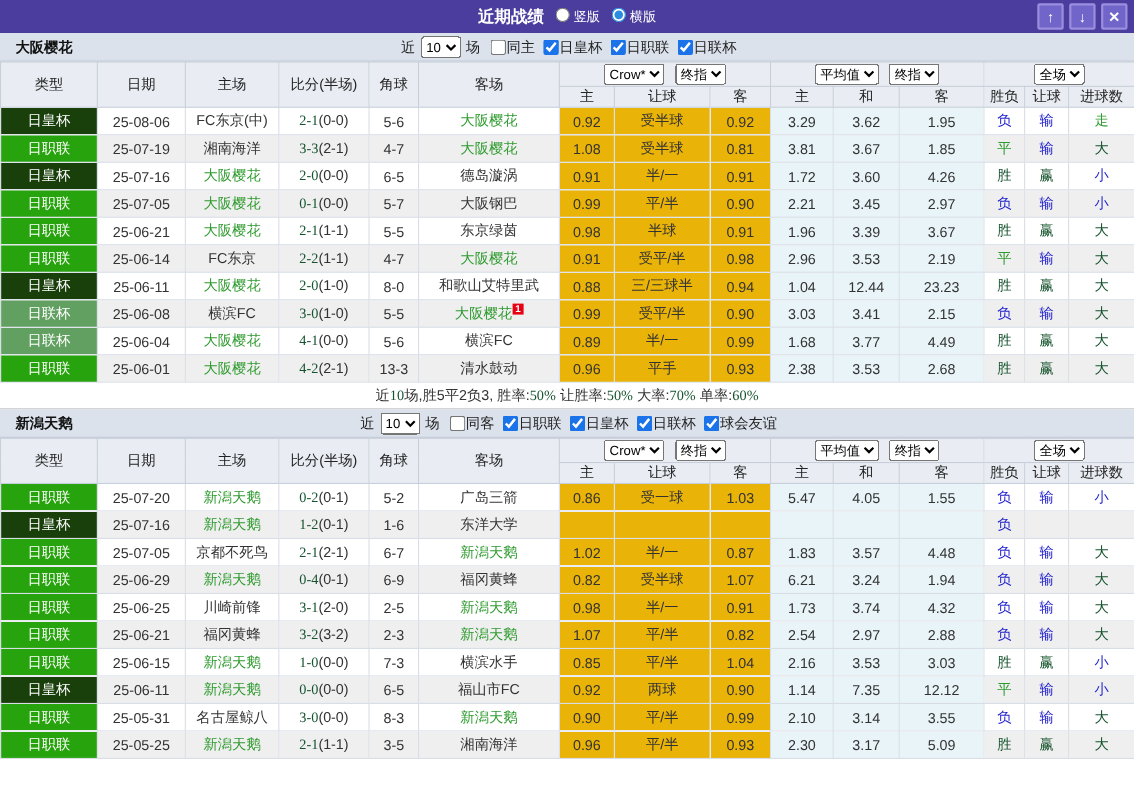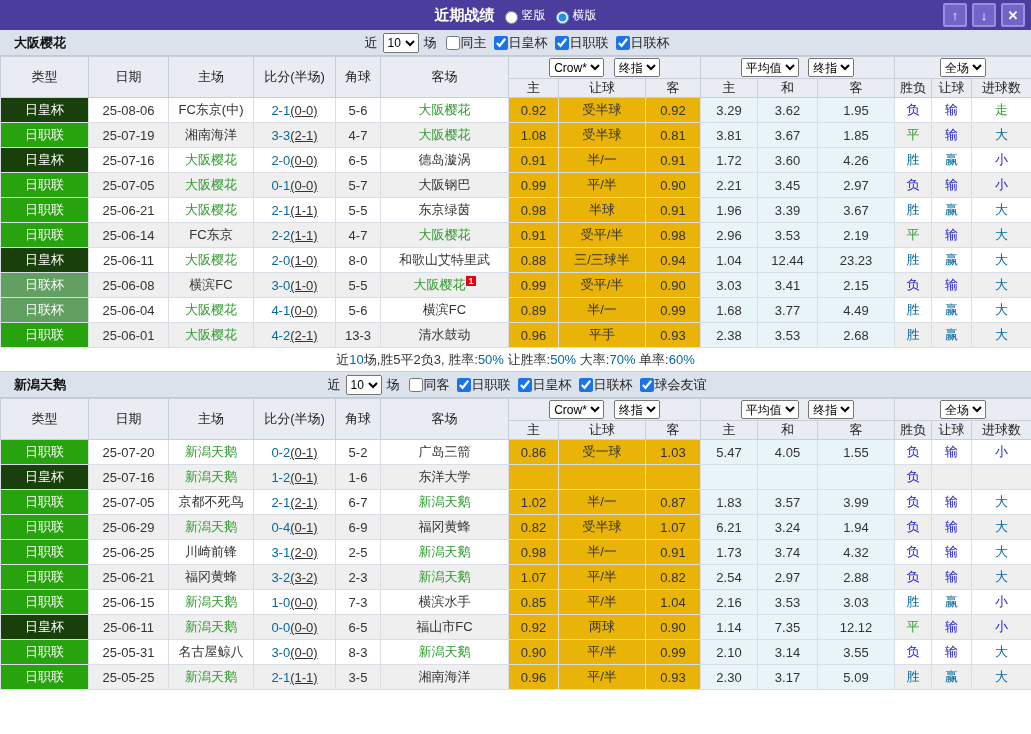--- a/index.html
+++ b/index.html
@@ -1,21 +1,21 @@
 <!DOCTYPE html>
 <html><head>
 <meta charset="utf-8">
 <style>
   *{box-sizing:border-box;}
   body{margin:0;width:1031px;height:734px;overflow:hidden;background:#fff;color:#333;
        font-family:"Liberation Sans","DejaVu Sans",sans-serif;}
   
   .topbar{height:30px;background:#4b3d9e;position:relative;display:flex;align-items:center;justify-content:center;gap:10px;}
   .title{color:#fff;font-weight:bold;font-size:15px;}
-  .radio-label{color:#fff;font-size:12px;display:inline-flex;align-items:flex-end;gap:4px;cursor:pointer;}
+  .radio-label{color:#fff;font-size:12px;display:inline-flex;align-items:flex-start;gap:4px;cursor:pointer;}
   input[type=radio]{accent-color:#2b8ce0;margin:0;width:13px;height:13px;}
   .topbtns{position:absolute;right:6px;top:3px;display:flex;gap:5px;}
   .topbtn{width:24px;height:24px;background:#7165c9;border:2px solid #9a8ede;color:#fff;font-weight:bold;
           font-size:13px;line-height:1;padding:0;cursor:pointer;border-radius:2px;}
   
   .section-bar{height:26px;background:#dbe2ec;position:relative;display:flex;align-items:center;justify-content:center;border-bottom:1px solid #c2cad6;}
   .team-name{position:absolute;left:14px;font-weight:bold;font-size:13px;color:#111;}
   .filters{display:flex;align-items:center;font-size:13px;color:#222;}
   .filters .flabel{margin:0 3px;}
   .near-select{font-size:12px;height:20px;margin:0 2px;}
@@ -29,24 +29,24 @@
   tr.hrow1 th{height:22px;}
   tr.hrow2 th{height:19px;}
   thead select{font-size:12px;height:19px;margin:0 3px;}
   tbody td{height:25px;}
   tbody tr:nth-child(even) .plain{background:#efefef;}
   td.type{color:#fff;}
   .t-cup{background:#193f0b;}
   .t-jl{background:#27a30d;}
   .t-lc{background:#61a061;}
   .focus{color:#2f9b2f;}
-  .c-red{color:#0369a1;}
+  .c-red{color:#14532d;font-family:Liberation Serif, serif;}
   .c-blue{color:#2222cc;}
   .c-green{color:#2f9b2f;}
-  .score .ht{color:#333;text-decoration:underline;}
+  .score .ht{color:#333;}
   td.cream{background:#eab308;}
   td.avg{background:#e9f4f9;margin-top:20px;}
   .badge{background:#e60012;color:#fff;font-size:9px;padding:0 2px;margin-left:1px;font-weight:bold;}
   .summary{height:24px;line-height:23px;text-align:center;font-size:13px;color:#333;background:#fff;border-bottom:1px solid #d0d0d0;}
 </style>
 </head>
 <body>
 
 <div class="topbar">
   <span class="title">近期战绩</span>
@@ -408,21 +408,21 @@
           <td class="plain">25-07-05</td>
           <td class="plain team">京都不死鸟</td>
           <td class="plain score"><span class="c-red ft">2-1</span><span class="ht">(2-1)</span></td>
           <td class="plain">6-7</td>
           <td class="plain team focus">新潟天鹅</td>
           <td class="cream">1.02</td>
           <td class="cream">半/一</td>
           <td class="cream">0.87</td>
           <td class="avg">1.83</td>
           <td class="avg">3.57</td>
-          <td class="avg">3.99</td>
+          <td class="avg">4.48</td>
           <td class="plain c-blue">负</td>
           <td class="plain c-blue">输</td>
           <td class="plain c-red">大</td>
         </tr>
         <tr>
           <td class="type t-jl">日职联</td>
           <td class="plain">25-06-29</td>
           <td class="plain team focus">新潟天鹅</td>
           <td class="plain score"><span class="c-red ft">0-4</span><span class="ht">(0-1)</span></td>
           <td class="plain">6-9</td>

